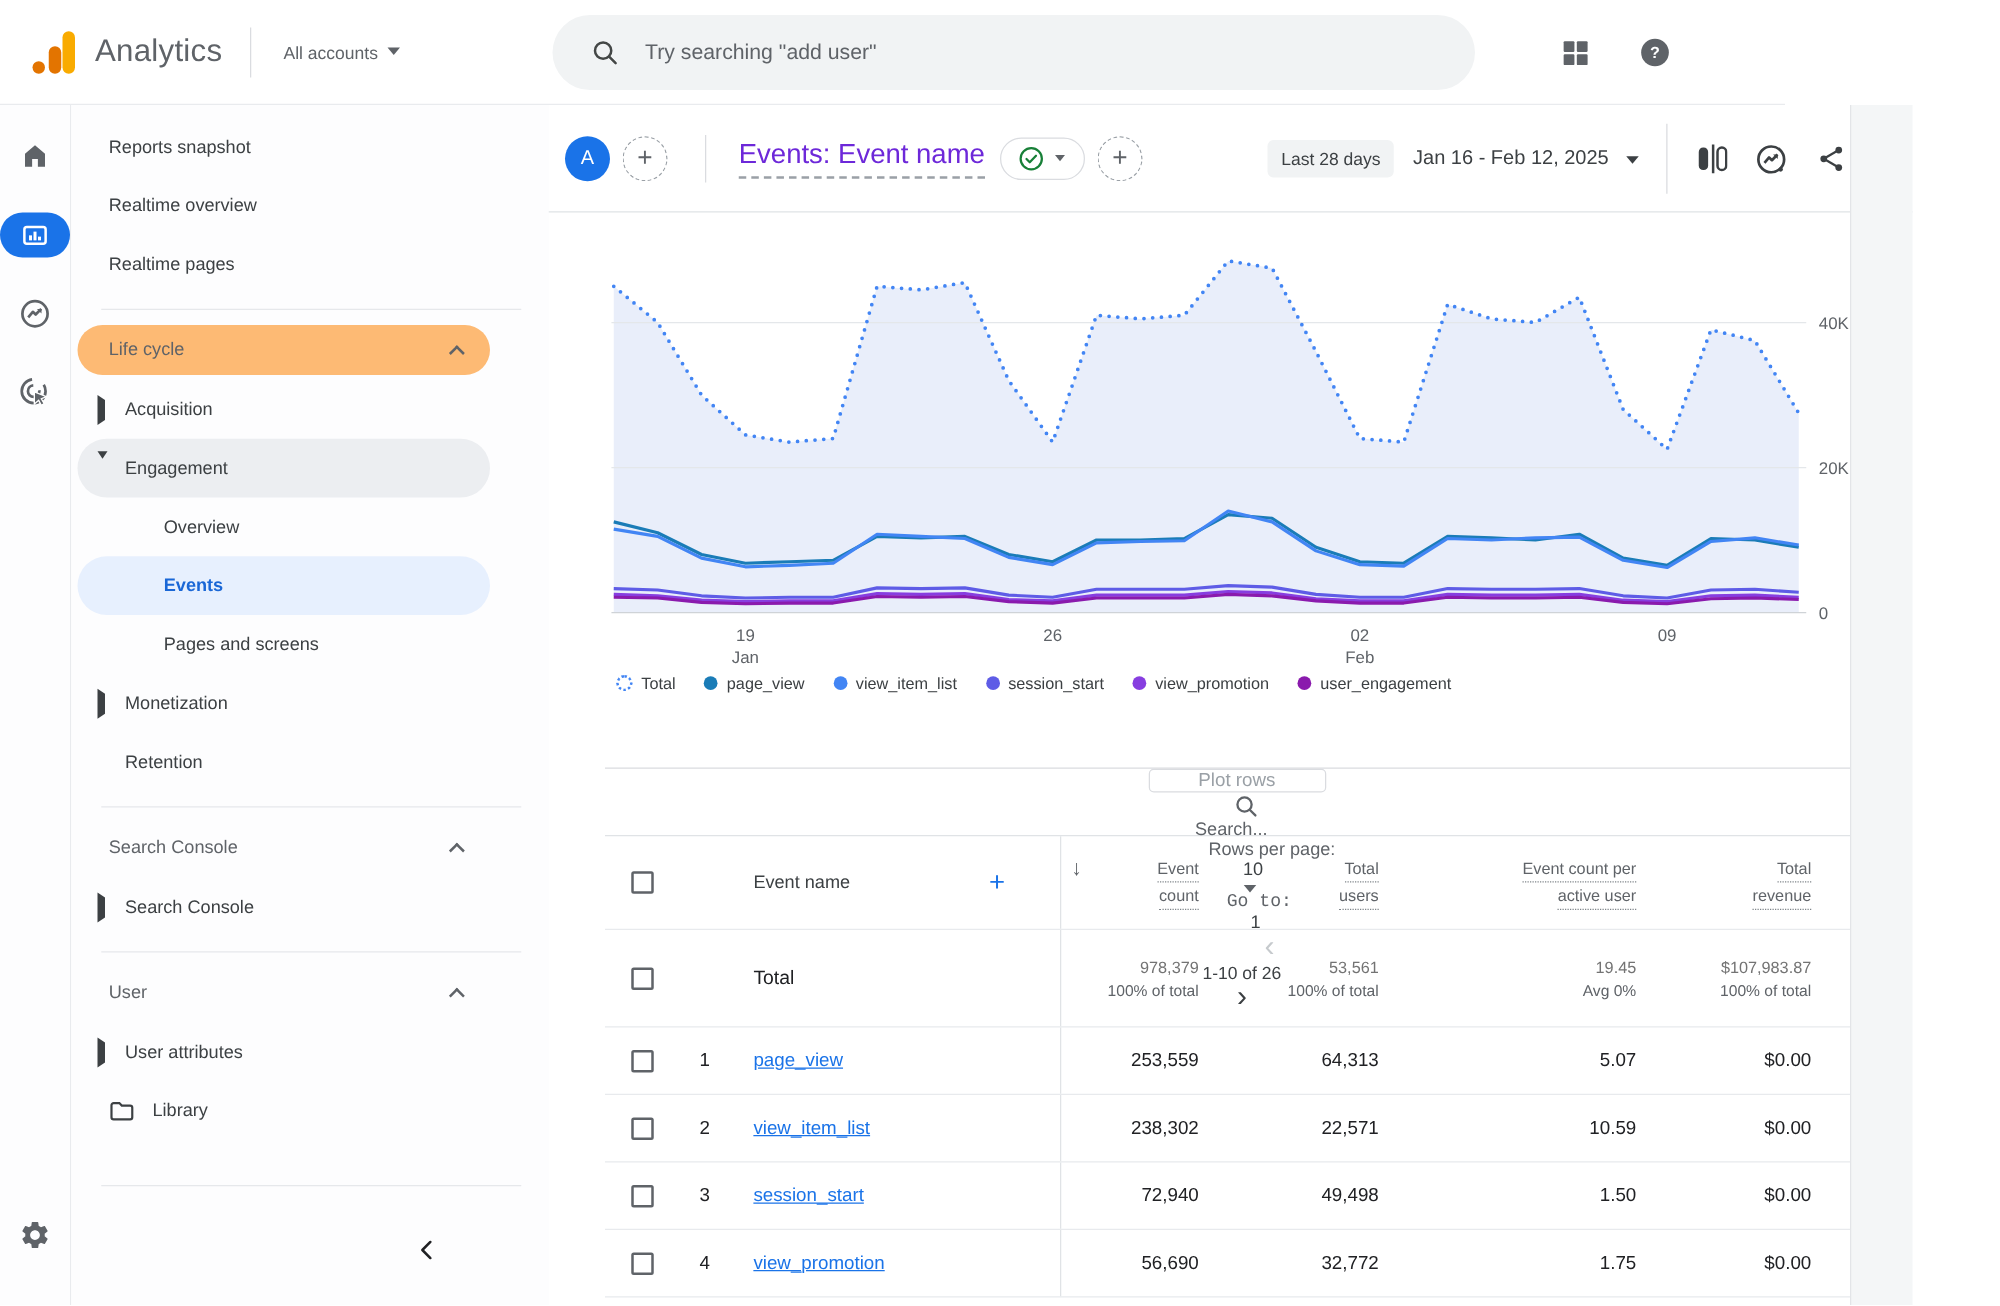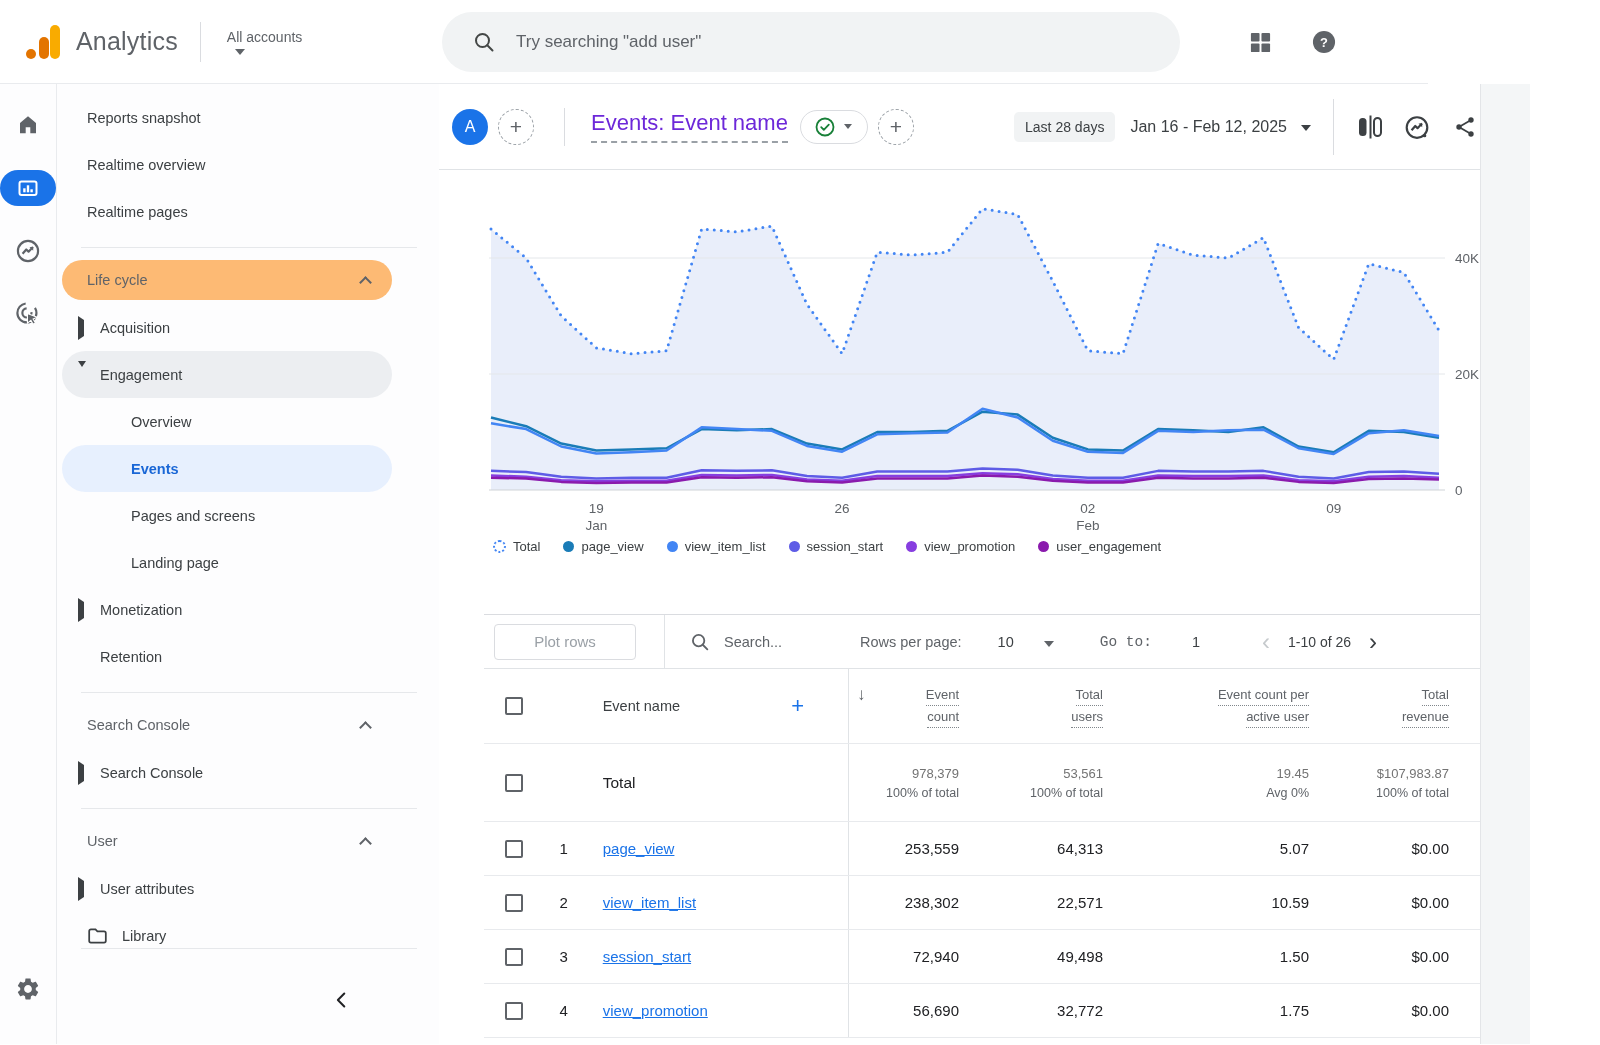--- a/index.html
+++ b/index.html
@@ -10,21 +10,21 @@
   
   .topbar { height:84px; display:flex; align-items:center; position:relative;
     background:#fff; border-bottom:1px solid #e9ebee; }
   .logo-wrap { display:flex; align-items:center; margin-left:26px; }
   .ga-logo { position:relative; width:36px; height:34px; }
   .ga-logo .bar-tall { position:absolute; right:2px; top:0; width:10px; height:34px; border-radius:5px; background:#f9ab00; }
   .ga-logo .bar-mid  { position:absolute; left:13px; bottom:0; width:10px; height:22px; border-radius:5px; background:#e37400; }
   .ga-logo .dot      { position:absolute; left:0; bottom:0; width:10px; height:10px; border-radius:50%; background:#e37400; }
   .product-name { font-size:25px; color:#5f6368; margin-left:14px; letter-spacing:.2px; }
   .tb-divider { width:1px; height:40px; background:#dadce0; margin-left:22px; }
-  .account { margin-left:26px; display:flex; flex-direction:column; align-items:flex-start; }
+  .account { margin-left:26px; display:flex; align-items:flex-start; }
   .account .acct-label { font-size:14px; color:#5f6368; }
   .caret-down { width:0; height:0; border-left:5px solid transparent; border-right:5px solid transparent;
     border-top:6px solid #5f6368; margin-top:4px; margin-left:8px; }
   .search-pill { position:absolute; left:442px; top:12px; width:738px; height:60px;
     background:#f1f3f4; border-radius:30px; display:flex; align-items:center; }
   .search-pill svg { margin-left:30px; }
   .search-placeholder { font-size:17px; color:#5f6368; margin-left:20px; }
   .tb-actions { position:absolute; right:0; top:0; height:84px; display:flex; align-items:center; }
   .tb-icon-btn { width:24px; height:24px; margin-right:40px; display:flex; align-items:center; justify-content:center; }
   .tb-icon-btn:last-child { margin-right:92px; }
@@ -93,21 +93,21 @@
   #chartSvg { position:absolute; left:50px; top:2px; }
 
   .legend-row { height:32px; display:flex; align-items:center; padding-left:54px; gap:23px; }
   .legend-item { display:flex; align-items:center; gap:7px; font-size:13px; color:#3c4043; }
   .legend-dot { width:11px; height:11px; border-radius:50%; }
   .legend-dot.ring { background:#fff; border:2px dotted #4285f4; width:13px; height:13px; }
 
   
   .table-block { margin:52px 45px 0 45px; width:1001px; }
   .tbl-toolbar { height:55px; border-top:1px solid #dadce0; border-bottom:1px solid #e0e3e6;
-    display:flex; align-items:center; font-size:14.5px; color:#5f6368; }
+    display:flex; align-items:center; font-size:14.5px; color:#5f6368;flex-direction:column; }
   .plot-rows-btn { margin-left:10px; width:142px; height:36px; border:1px solid #dadce0; border-radius:4px;
     background:#fff; color:#9aa0a6; font-size:15px; display:flex; align-items:center; justify-content:center; }
   .tt-vdiv { width:1px; align-self:stretch; background:#e0e3e6; margin-left:28px; }
   .tt-search-ic { margin-left:24px; display:flex; }
   .tt-search-txt { margin-left:13px; color:#5f6368; width:70px; }
   .tt-rpp-label { margin-left:66px; }
   .tt-rpp-val { margin-left:36px; color:#3c4043; }
   .tt-caret { margin-left:30px; }
   .tt-goto-label { margin-left:46px;font-family:Liberation Mono, monospace; }
   .tt-goto-val { margin-left:40px; color:#3c4043; }
@@ -250,23 +250,20 @@
           </div>
           <div class="sb-item child  ">
             <span>Overview</span>
           </div>
           <div class="sb-item child  blue-bg">
             <span>Events</span>
           </div>
           <div class="sb-item child  ">
             <span>Pages and screens</span>
           </div>
-          <div class="sb-item child  ">
-            <span>Landing page</span>
-          </div>
           <div class="sb-item parent  ">
             <span class="tri"><span class="tri-r"></span></span>
             <span>Monetization</span>
           </div>
           <div class="sb-item parent  ">
             <span class="tri"></span>
             <span>Retention</span>
           </div>
           <div class="sb-divider"></div>
           <div class="sb-header">

